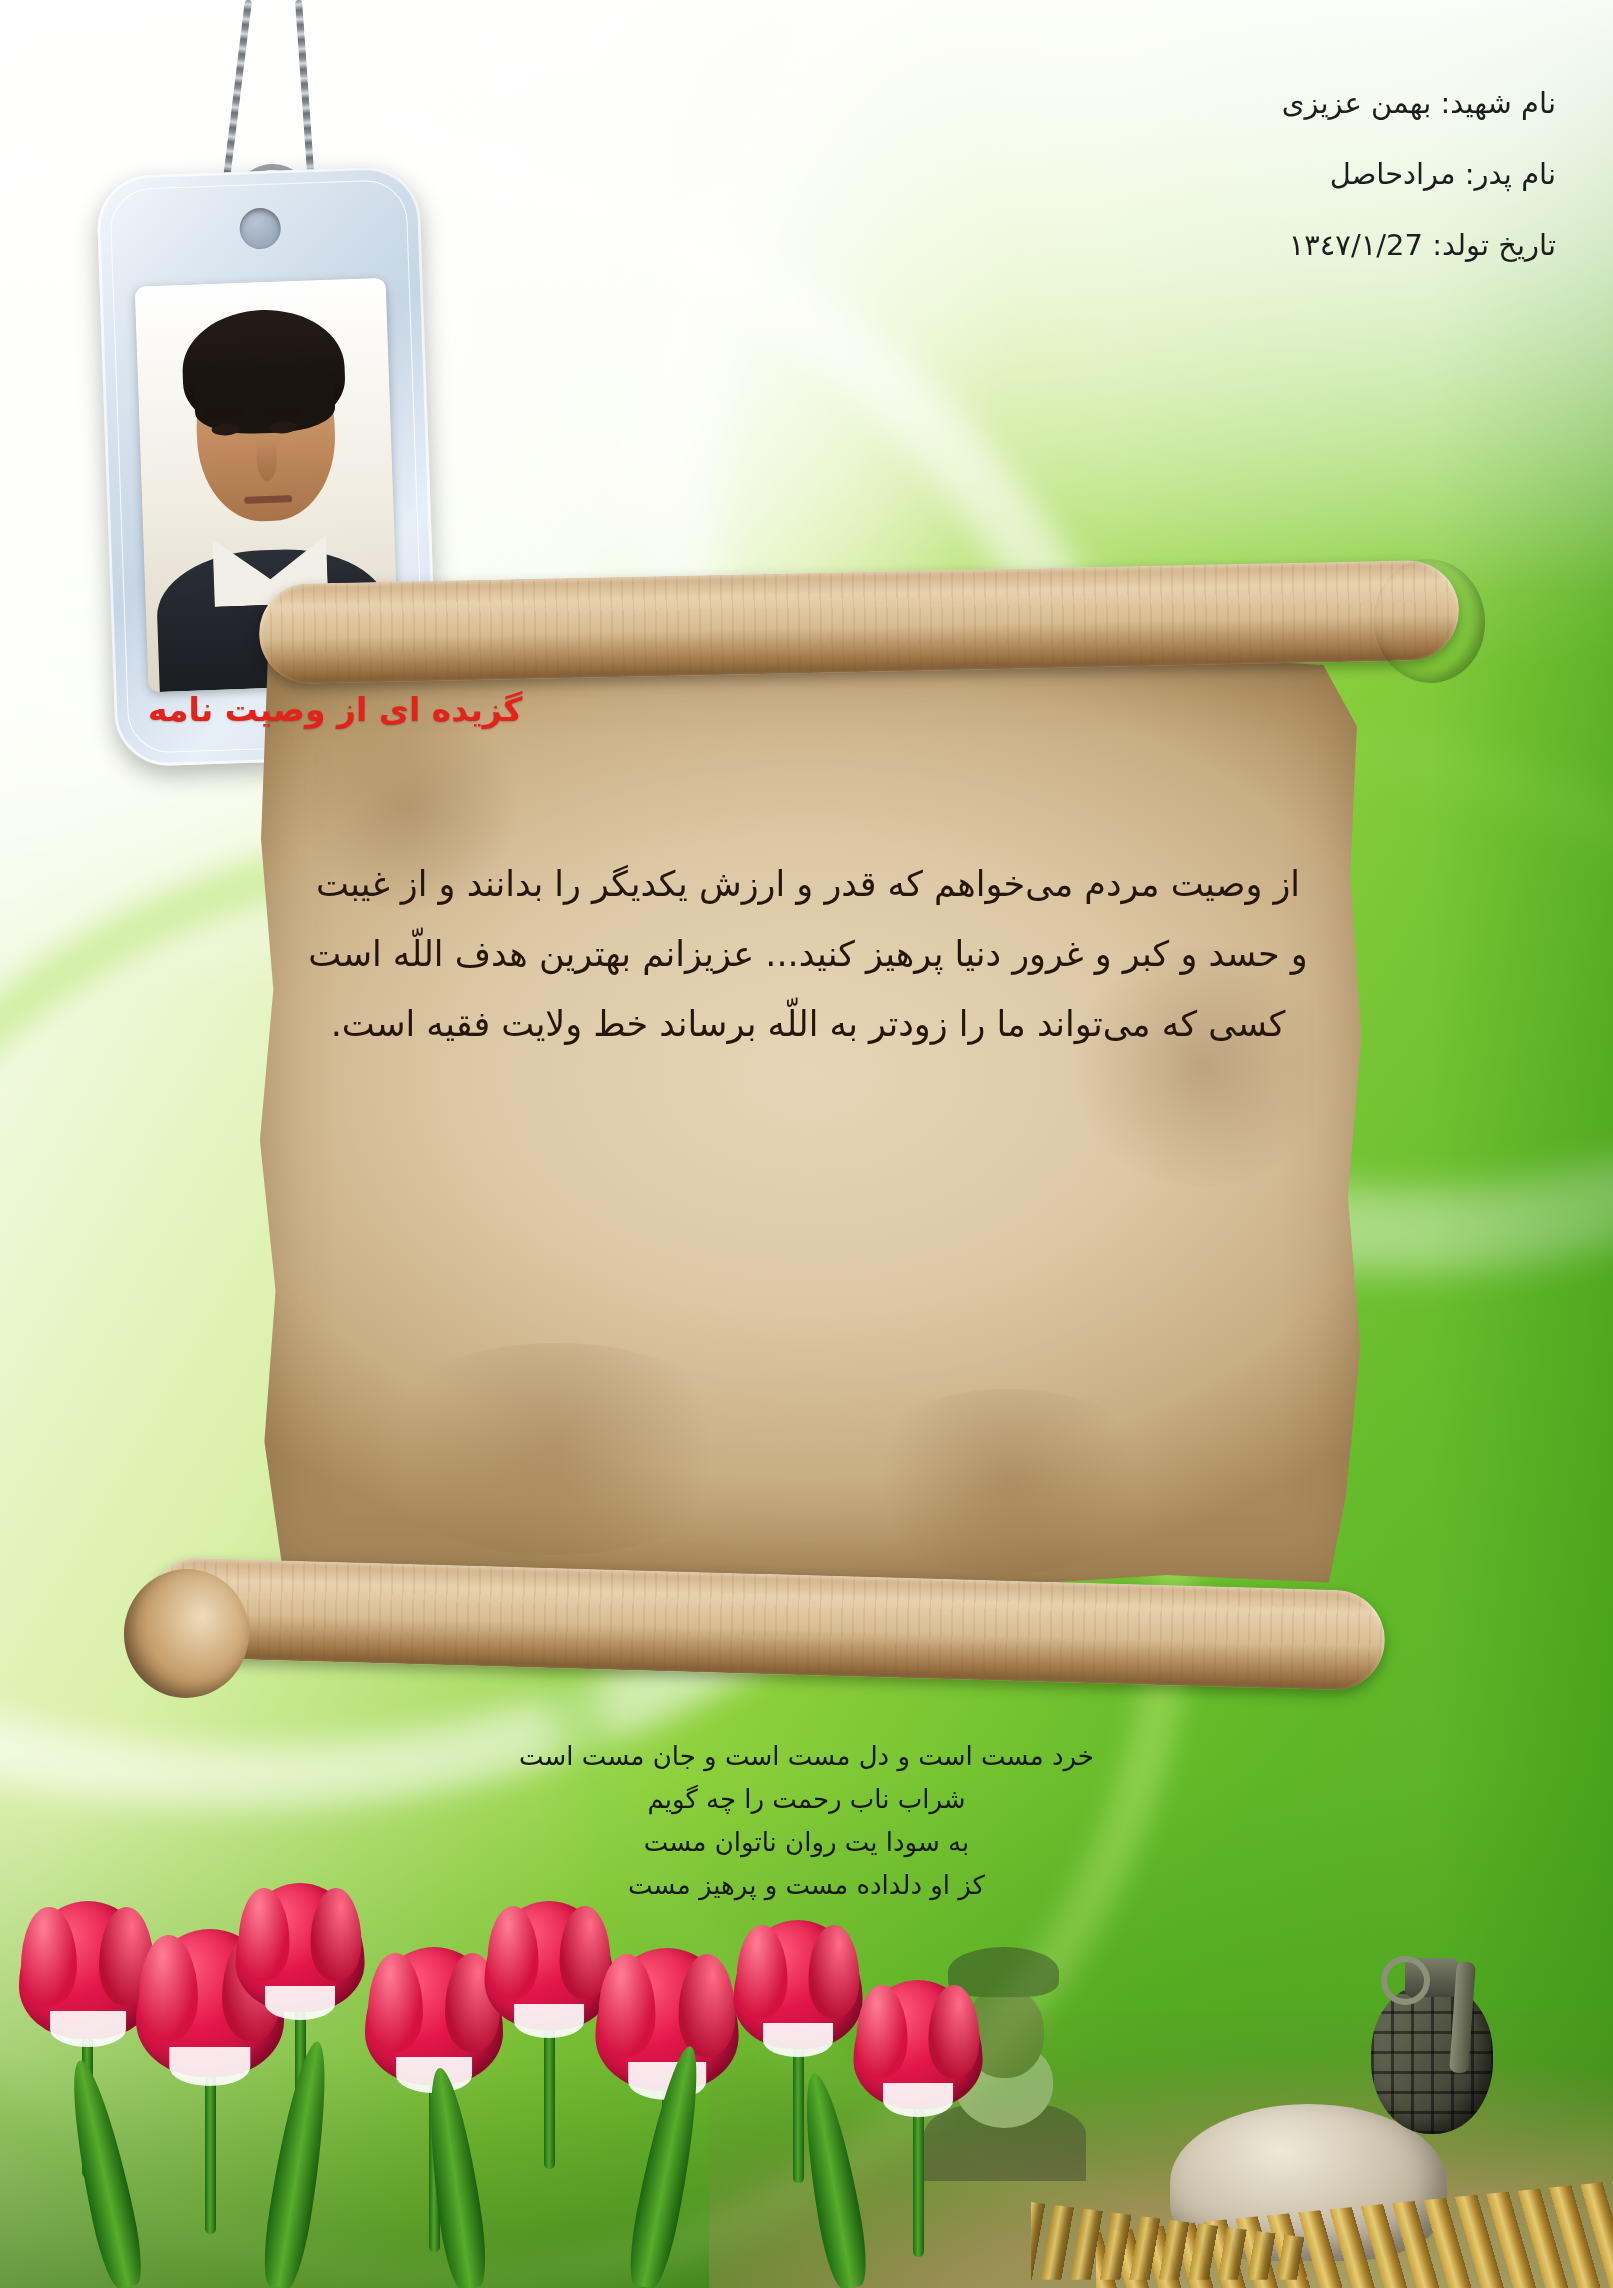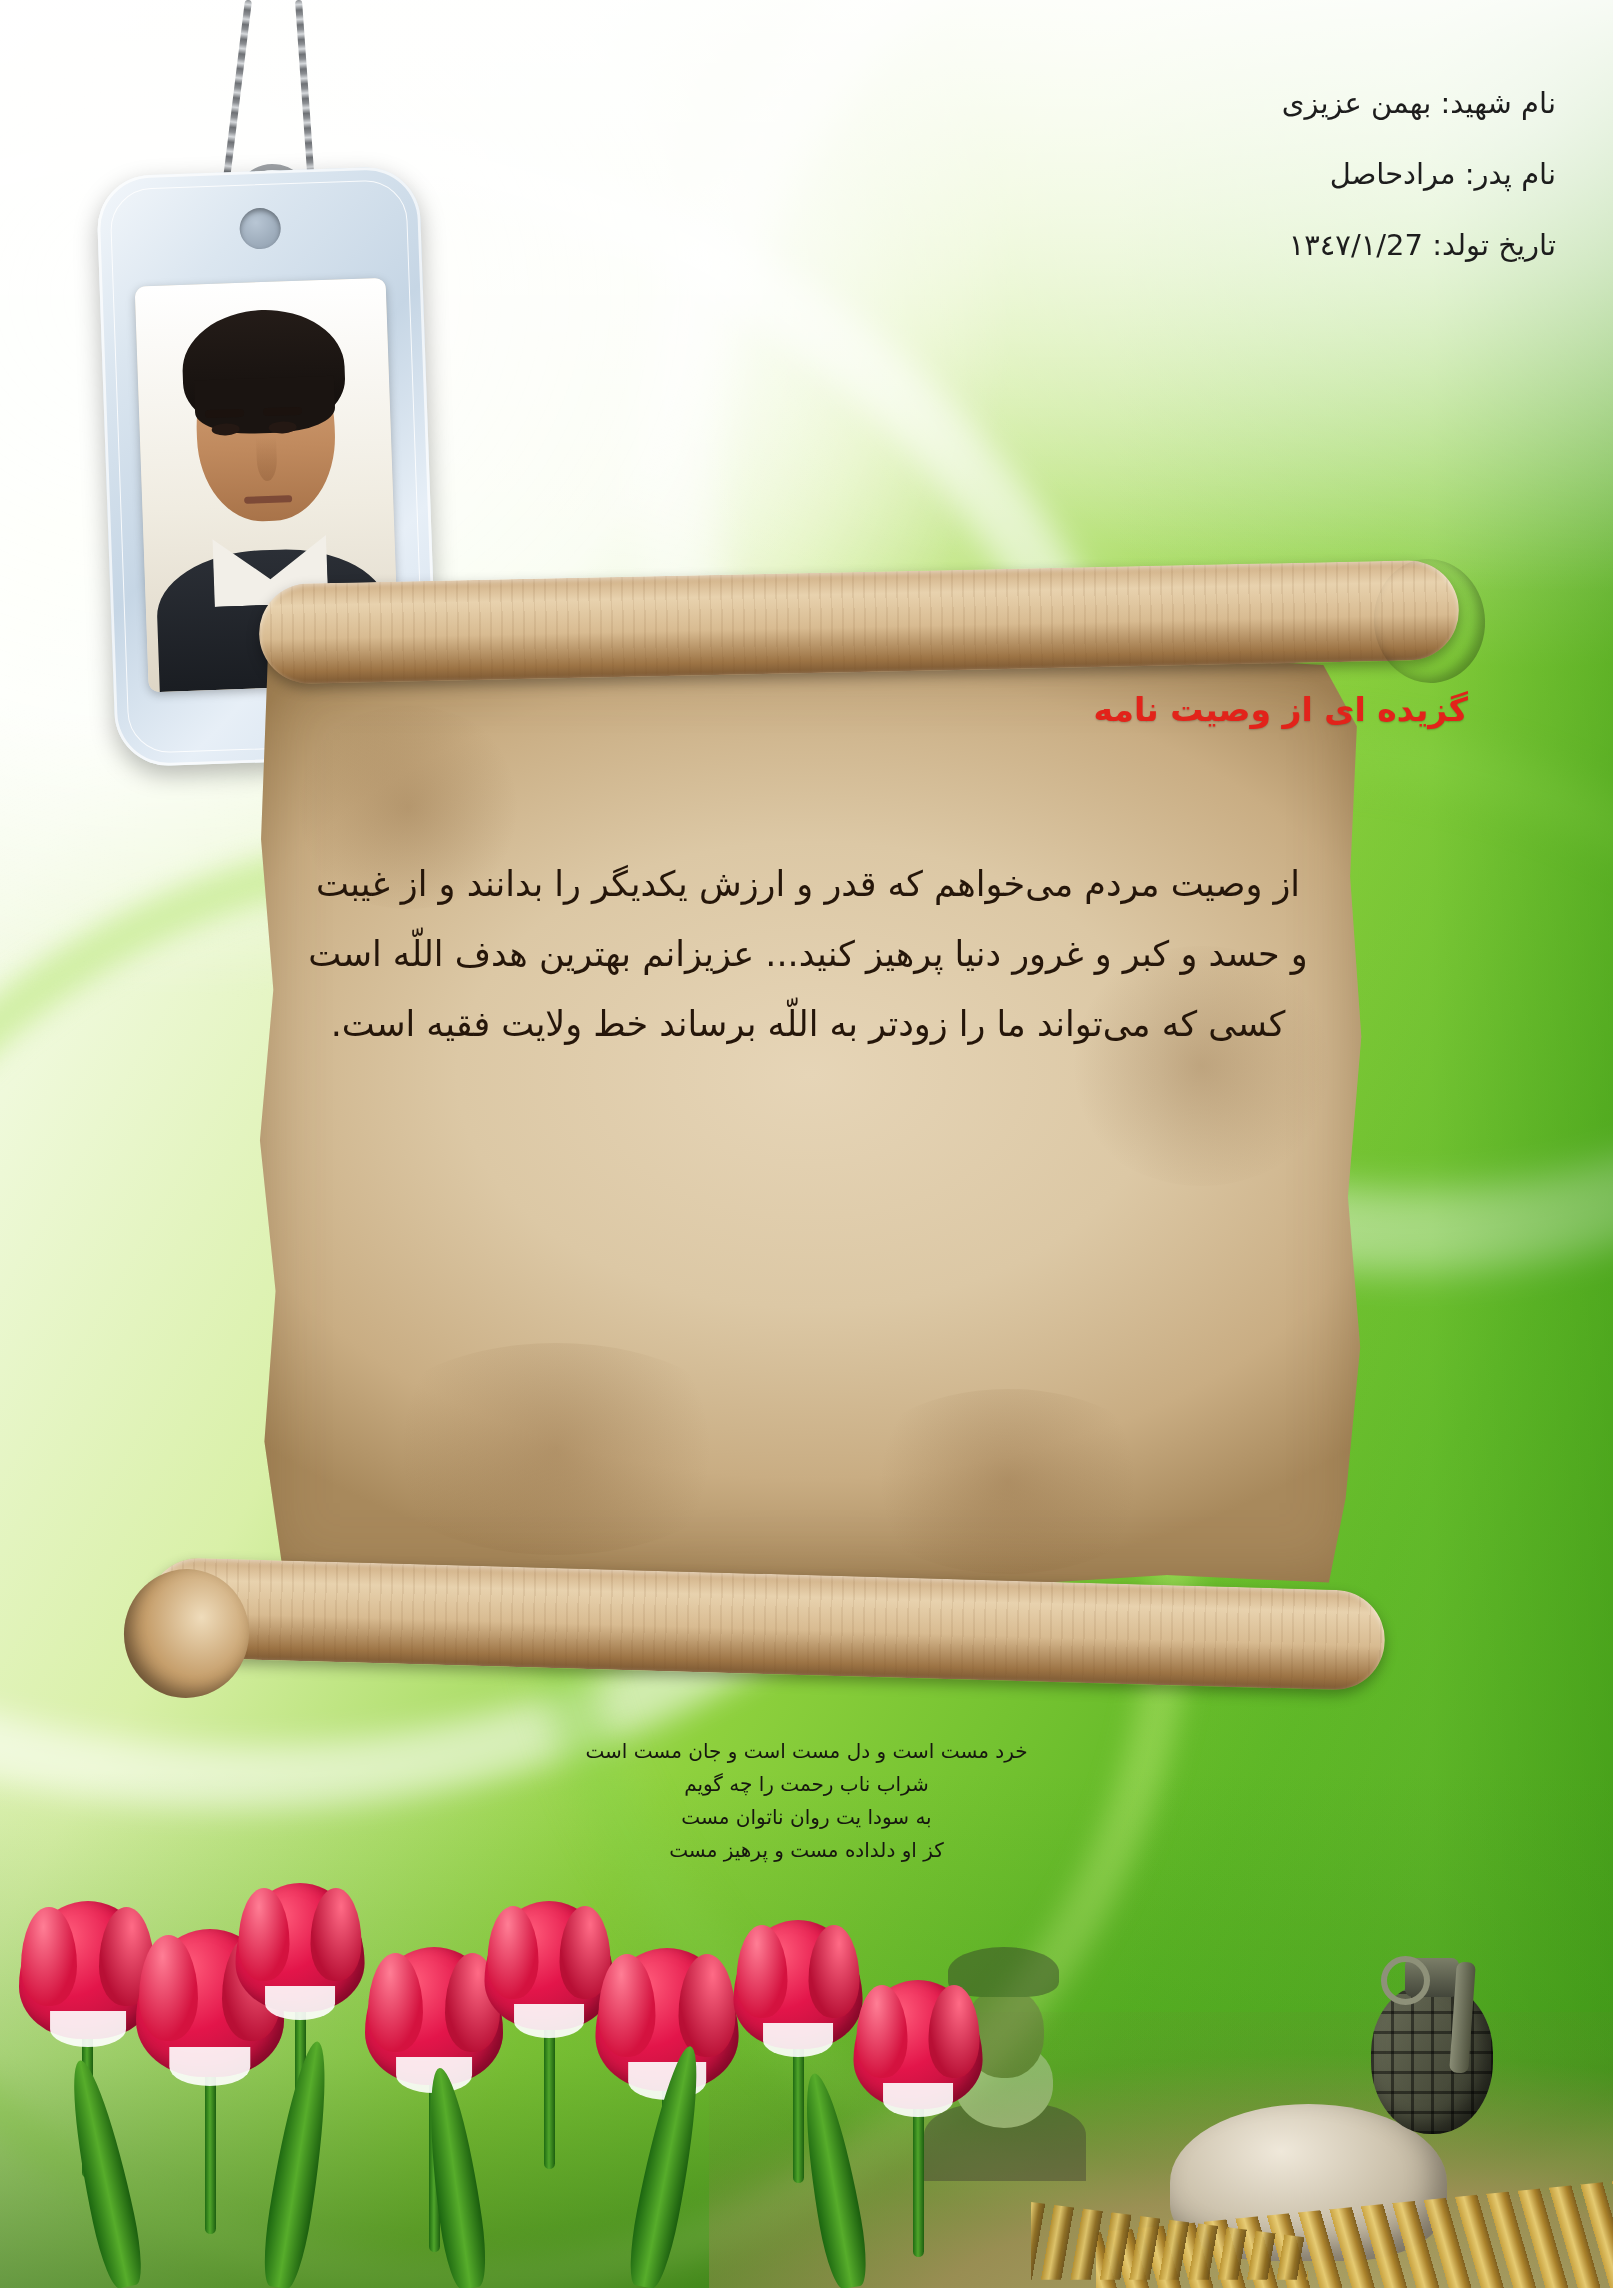--- a/index.html
+++ b/index.html
@@ -325,21 +325,21 @@
   .st1 { left: 37px; top: 55px; width: 240px; height: 203px; }
   .st2 { right: 28px; top: 295px; width: 277px; height: 240px; }
   .st3 { left: 111px; bottom: 37px; width: 388px; height: 212px; }
   .st4 { right: 203px; bottom: 18.5px; width: 314px; height: 185px; }
 
   .scroll-title {
     position: absolute;
     left: 0;
     right: 0;
     top: 118px;
-    text-align: right;
+    text-align: left;
     font-size: 33px;
     font-weight: bold;
     color: #e2231a;
     direction: rtl;
     text-shadow: 0 0.9px 1.8px rgba(0,0,0,0.2);
   }
   .will-text {
     position: absolute;
     left: 157px;
     top: 277px;
@@ -353,21 +353,21 @@
 
   
   .poem {
     position: absolute;
     left: 0;
     right: 0;
     top: 1735px;
     text-align: center;
     direction: rtl;
     color: #16170f;
-    font-size: 20px;
+    font-size: 26px;
     line-height: 1.65;
   }
   .poem div { white-space: nowrap; }
 
   
   .scene {
     position: absolute;
     left: 0; bottom: 0;
     width: 100%;
     height: 351px;

